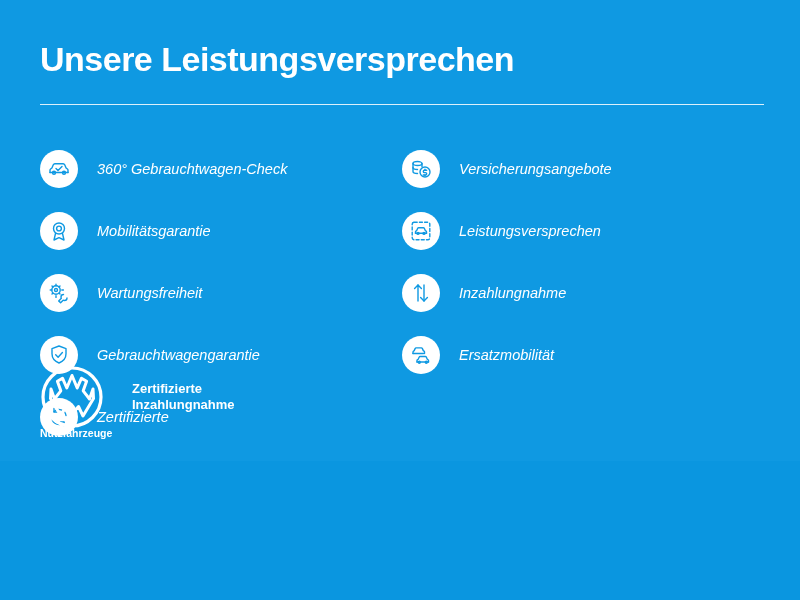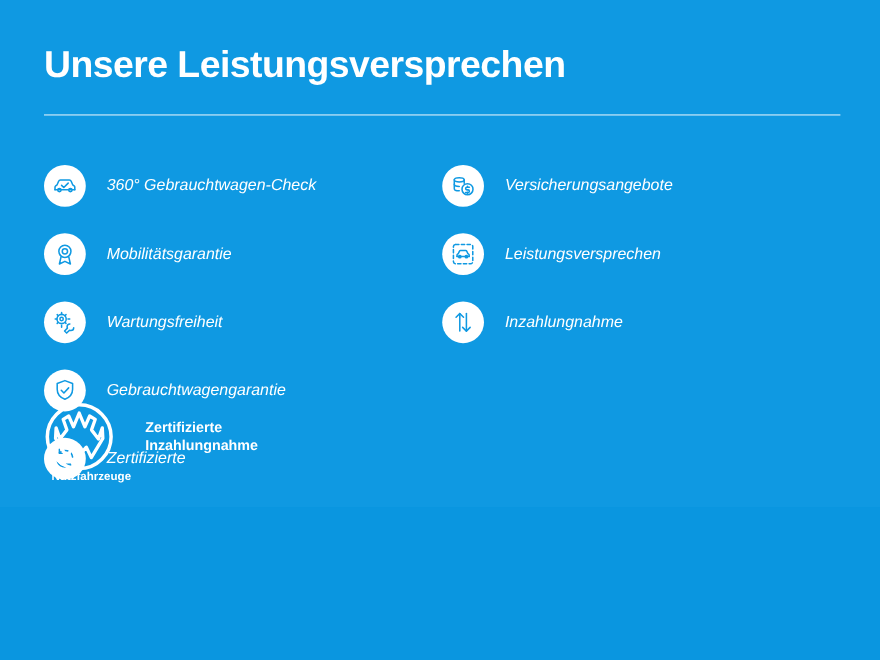--- a/index.html
+++ b/index.html
@@ -93,21 +93,21 @@
     flex: 0 0 64px;
   }
   .vw-logo svg {
     display: block;
   }
   .vw-sub {
     position: absolute;
     left: 0;
     top: 62px;
     width: 86px;
-    text-align: center;
+    text-align: left;
     font-size: 10.5px;
     font-weight: bold;
     color: #ffffff;
   }
   .footer-text {
     margin-left: 28px;
     font-size: 13px;
     font-weight: bold;
     line-height: 1.25;
     color: #ffffff;
@@ -221,20 +221,33 @@
             <path d="M9 20V4"></path>
             <path d="M5.6 7.4L9 4l3.4 3.4"></path>
             <path d="M15 4v16"></path>
             <path d="M11.6 16.6L15 20l3.4-3.4"></path>
           </svg>
         </span>
         <span class="feature-label">Inzahlungnahme</span>
       </div>
 
 
+      <div class="feature">
+        <span class="badge">
+          <svg width="24" height="24" viewBox="0 0 24 24" fill="none" stroke="#0f99e2" stroke-width="1.4" stroke-linecap="round" stroke-linejoin="round">
+            <path d="M4 10.5V9c0-.3.2-.6.4-.8l.8-.6.9-2c.2-.4.6-.7 1-.7h5.3c.4 0 .8.3 1 .7l.9 2 .8.6c.3.2.4.5.4.8v1.5"></path>
+            <path d="M4 10.5h10.5"></path>
+            <path d="M8 19v-1.4c0-.3.2-.6.4-.8l.8-.6.9-2c.2-.4.6-.7 1-.7h5.3c.4 0 .8.3 1 .7l.9 2 .8.6c.3.2.4.5.4.8V19"></path>
+            <path d="M8 19h11.5"></path>
+            <circle cx="10.3" cy="19.2" r="1"></circle>
+            <circle cx="17.3" cy="19.2" r="1"></circle>
+          </svg>
+        </span>
+        <span class="feature-label">Ersatzmobilität</span>
+      </div>
 
     </div>
 
   </div>
 
   <div class="footer">
     <div class="vw-logo">
       <svg width="64" height="64" viewBox="0 0 64 64" fill="none">
         <circle cx="32" cy="32" r="29" stroke="#ffffff" stroke-width="3.2"></circle>
         <path d="M32 10.5 L37.2 23 L41.5 13.2 L46.6 16.2 L43.2 25.8 L49.5 34 L53 24 L53.5 33.5 L43 51 L38.5 41.5 L32 49 L25.5 41.5 L21 51 L10.5 33.5 L11 24 L14.5 34 L20.8 25.8 L17.4 16.2 L22.5 13.2 L26.8 23 Z" stroke="#ffffff" stroke-width="3" stroke-linejoin="round" fill="none"></path>

